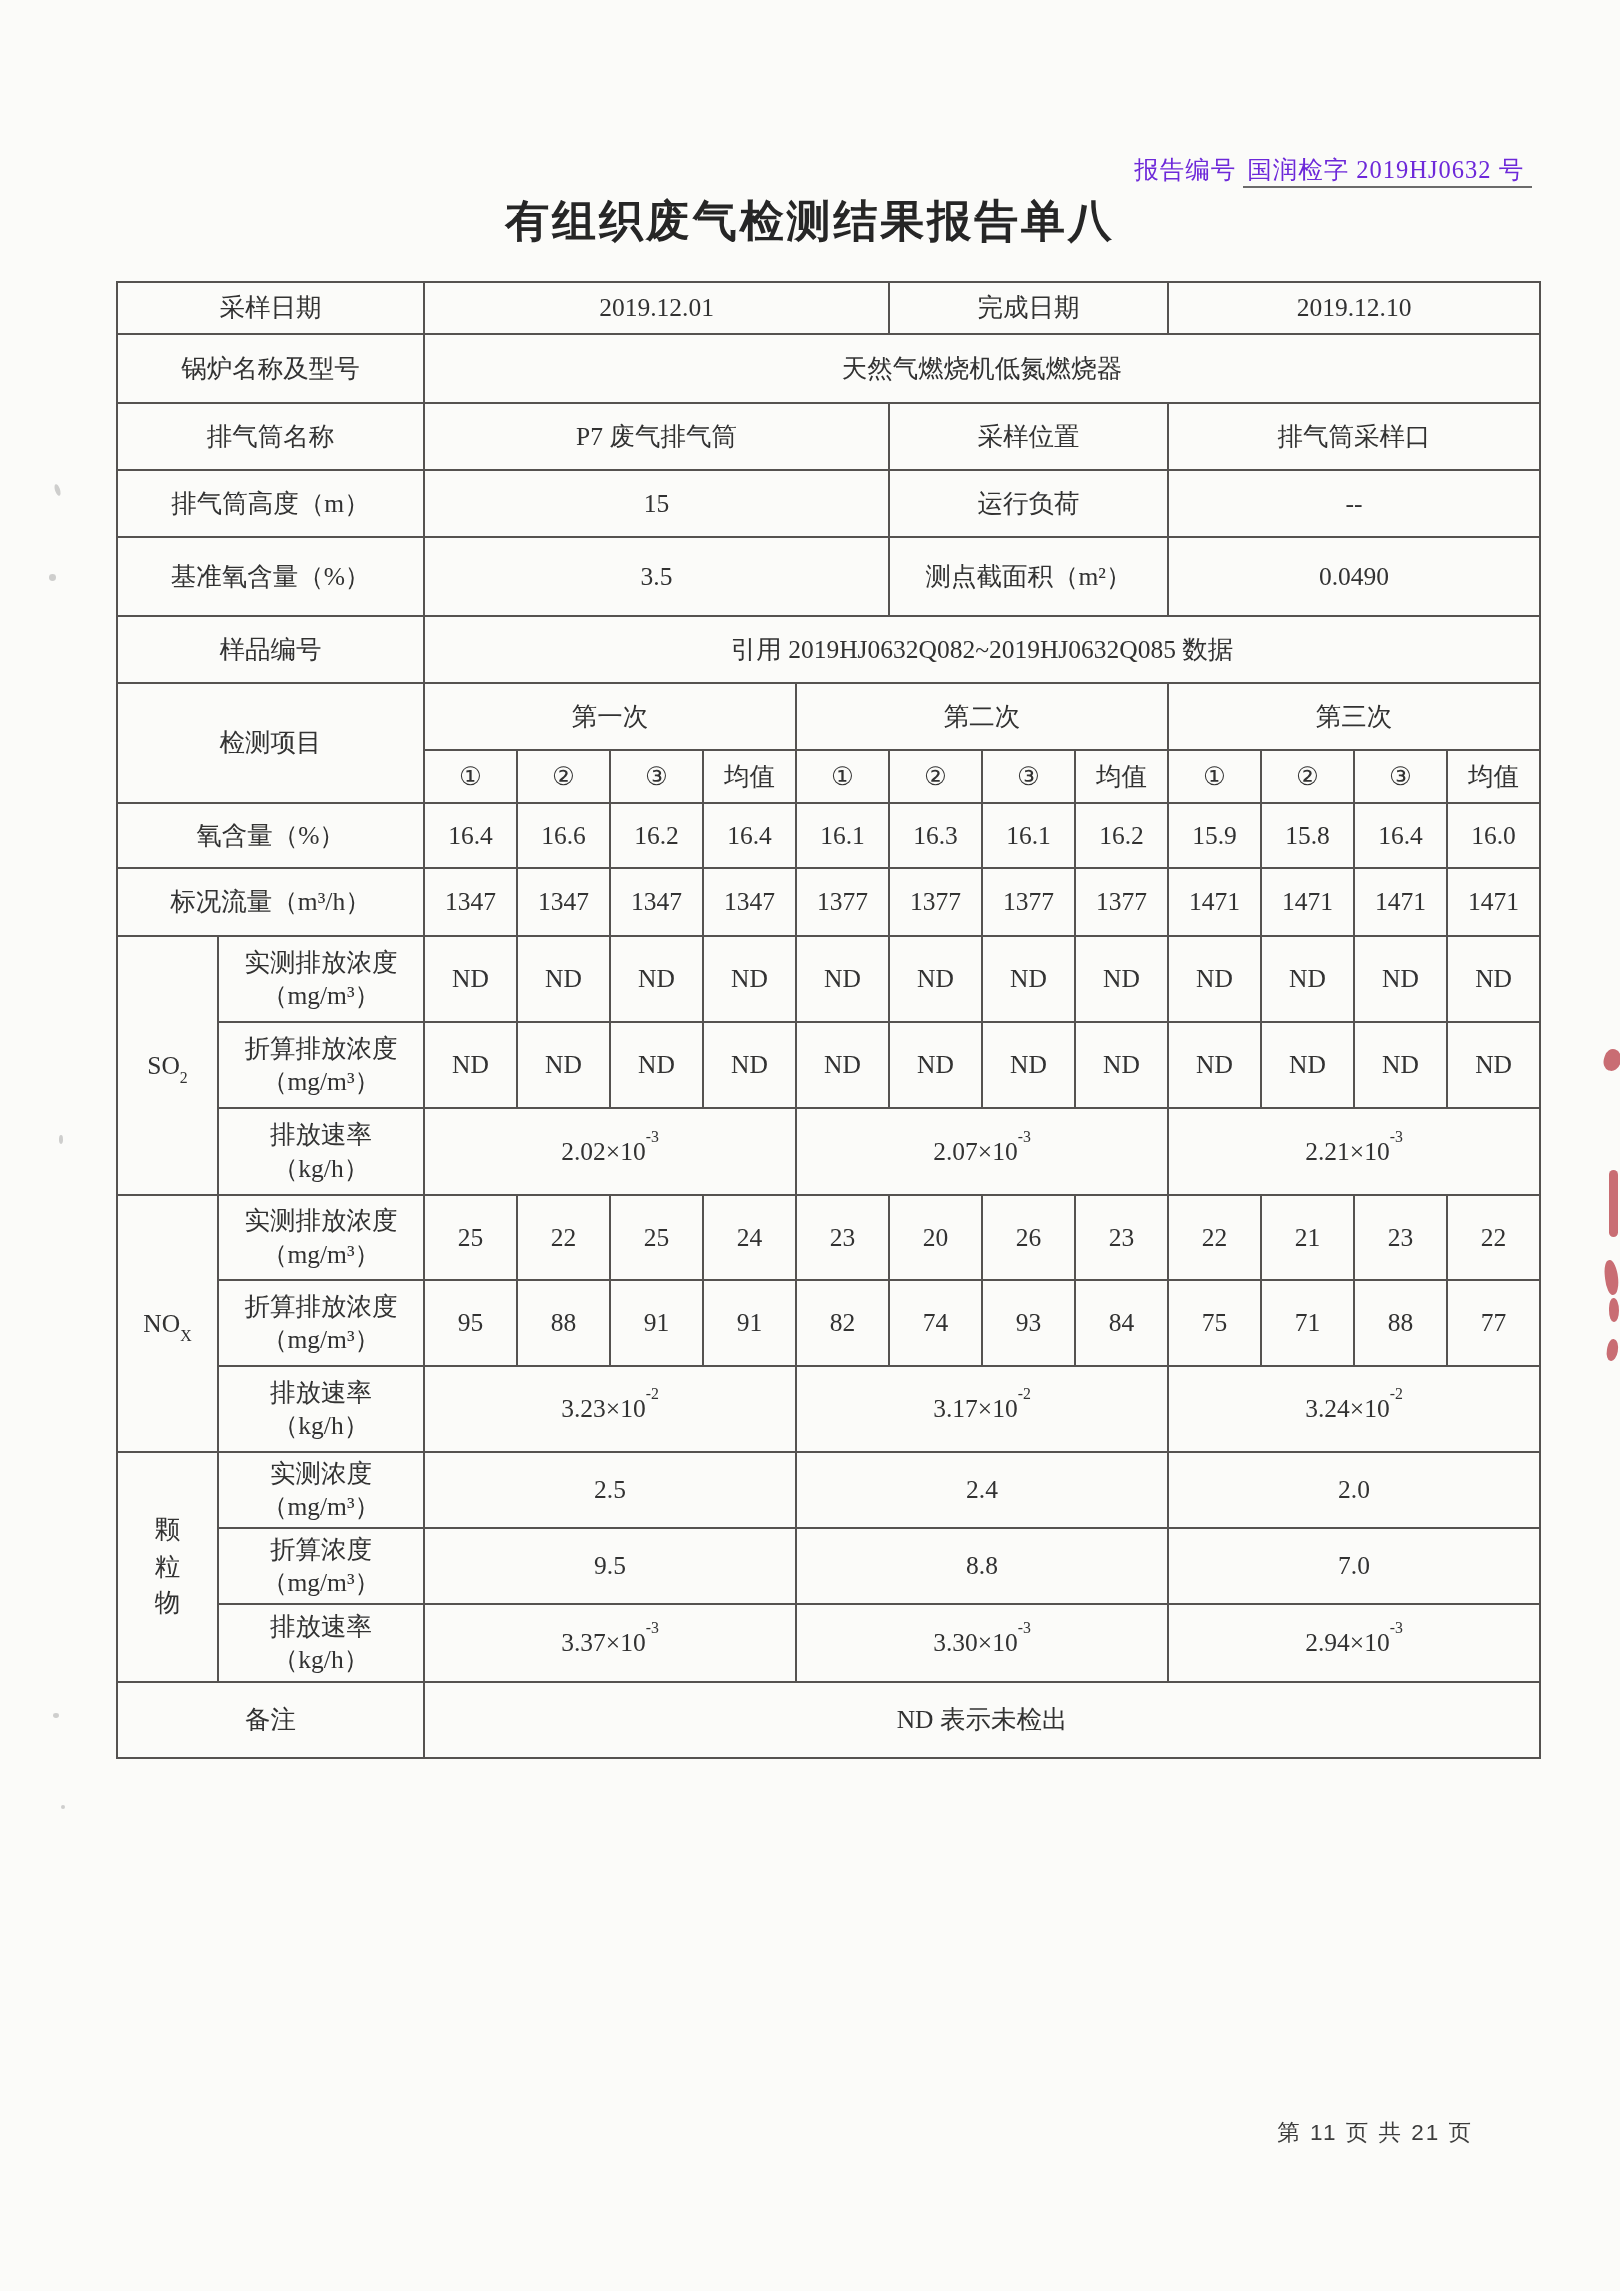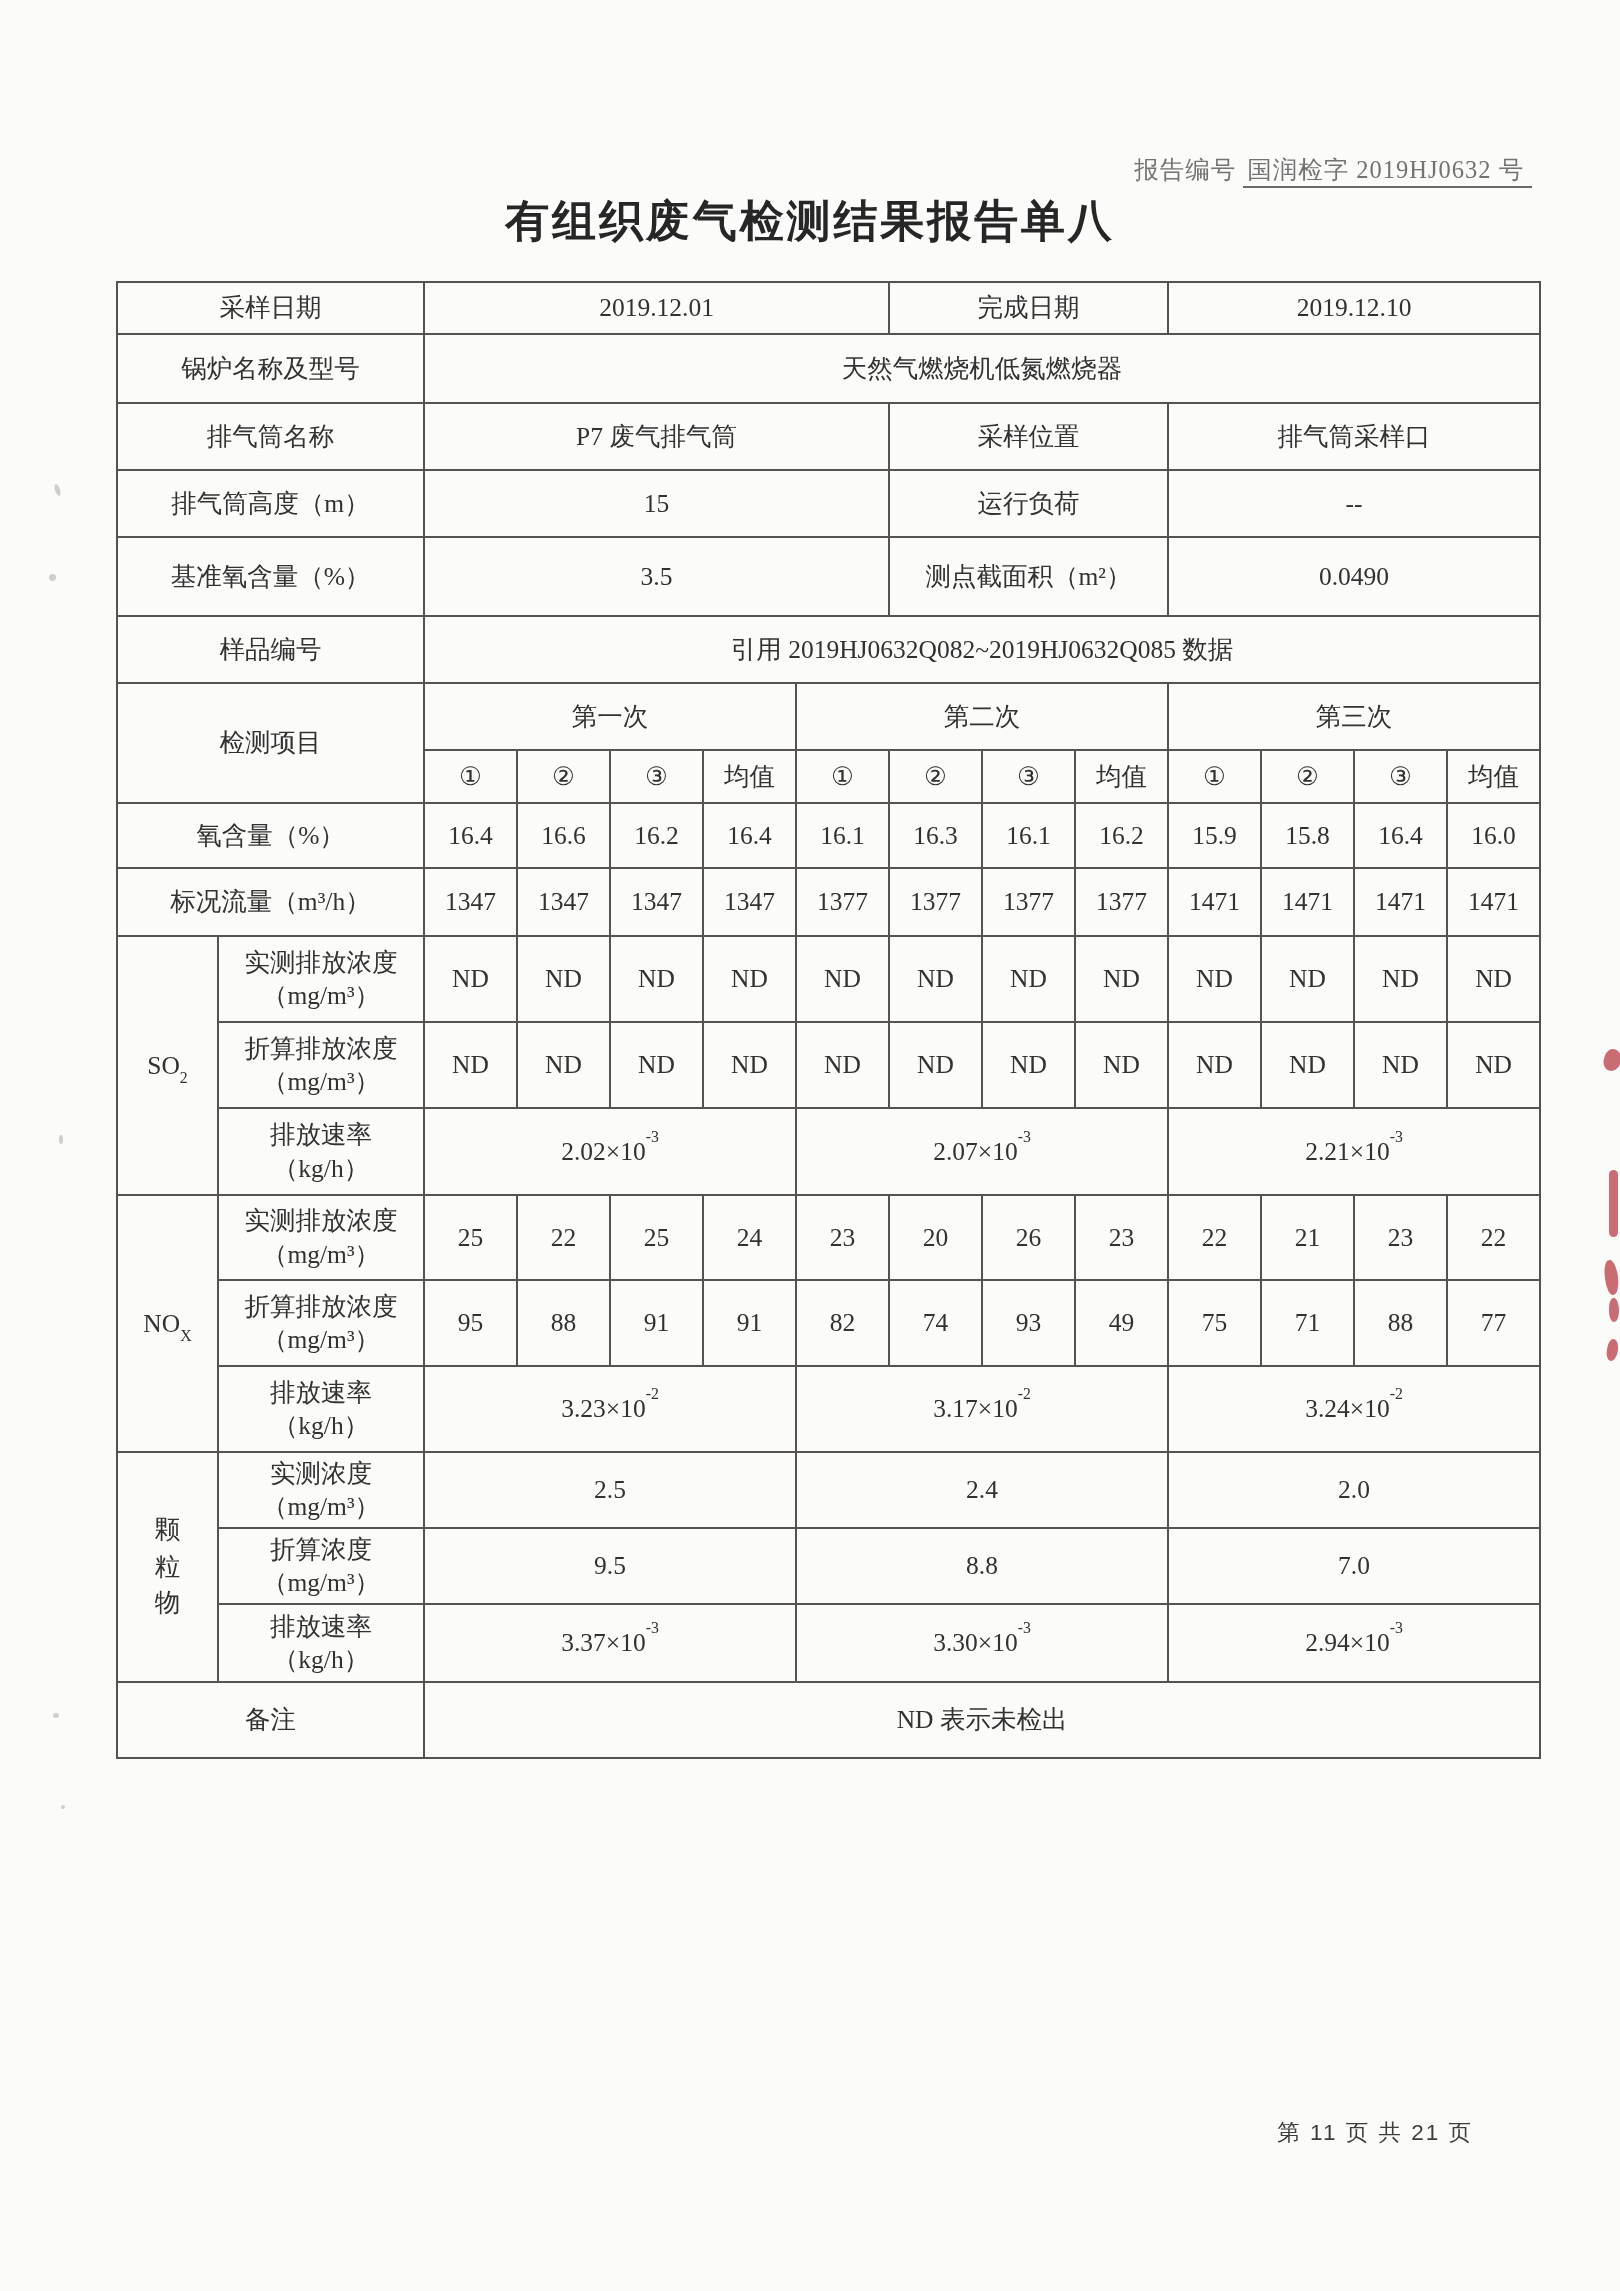--- a/index.html
+++ b/index.html
@@ -9,21 +9,21 @@
     font-family:"Liberation Serif","DejaVu Serif",serif;color:#2e2e2e;
   }
   
   .logo{position:absolute;left:106px;top:33px;width:167px;text-align:center;}
   .logo svg{display:block;margin:0 auto;}
   .logo-text{
     font-family:"Liberation Sans","DejaVu Sans",sans-serif;font-weight:bold;
     color:#787878;font-size:30px;letter-spacing:6.9px;margin-top:2px;white-space:nowrap;
   }
   
-  .report-line{position:absolute;top:153px;right:88px;font-size:24.5px;color:#737373;letter-spacing:1px;}
+  .report-line{position:absolute;top:153px;right:88px;font-size:24.5px;color:#6d28d9;letter-spacing:1px;}
   .report-line .rn-value{border-bottom:2px solid #6b6b6b;padding:0 7.8px 2.9px 3.9px;}
   
   .title{
     position:absolute;top:192px;left:0;width:100%;margin:0;text-align:center;
     font-size:44px;font-weight:bold;letter-spacing:2.9px;color:#262626;
   }
   
   table.report-table{
     position:absolute;left:116px;top:281px;width:1418px;
     border-collapse:collapse;table-layout:fixed;padding-left:19px;
@@ -246,21 +246,21 @@
 
     <tr class="h88">
       <td>折算排放浓度（mg/m³）</td>
       <td>95</td>
       <td>88</td>
       <td>91</td>
       <td>91</td>
       <td>82</td>
       <td>74</td>
       <td>93</td>
-      <td>49</td>
+      <td>84</td>
       <td>75</td>
       <td>71</td>
       <td>88</td>
       <td>77</td>
     </tr>
 
     <tr class="h88">
       <td>排放速率（kg/h）</td>
       <td colspan="4"><span>3.23×10</span><sup>-2</sup></td>
       <td colspan="4"><span>3.17×10</span><sup>-2</sup></td>

